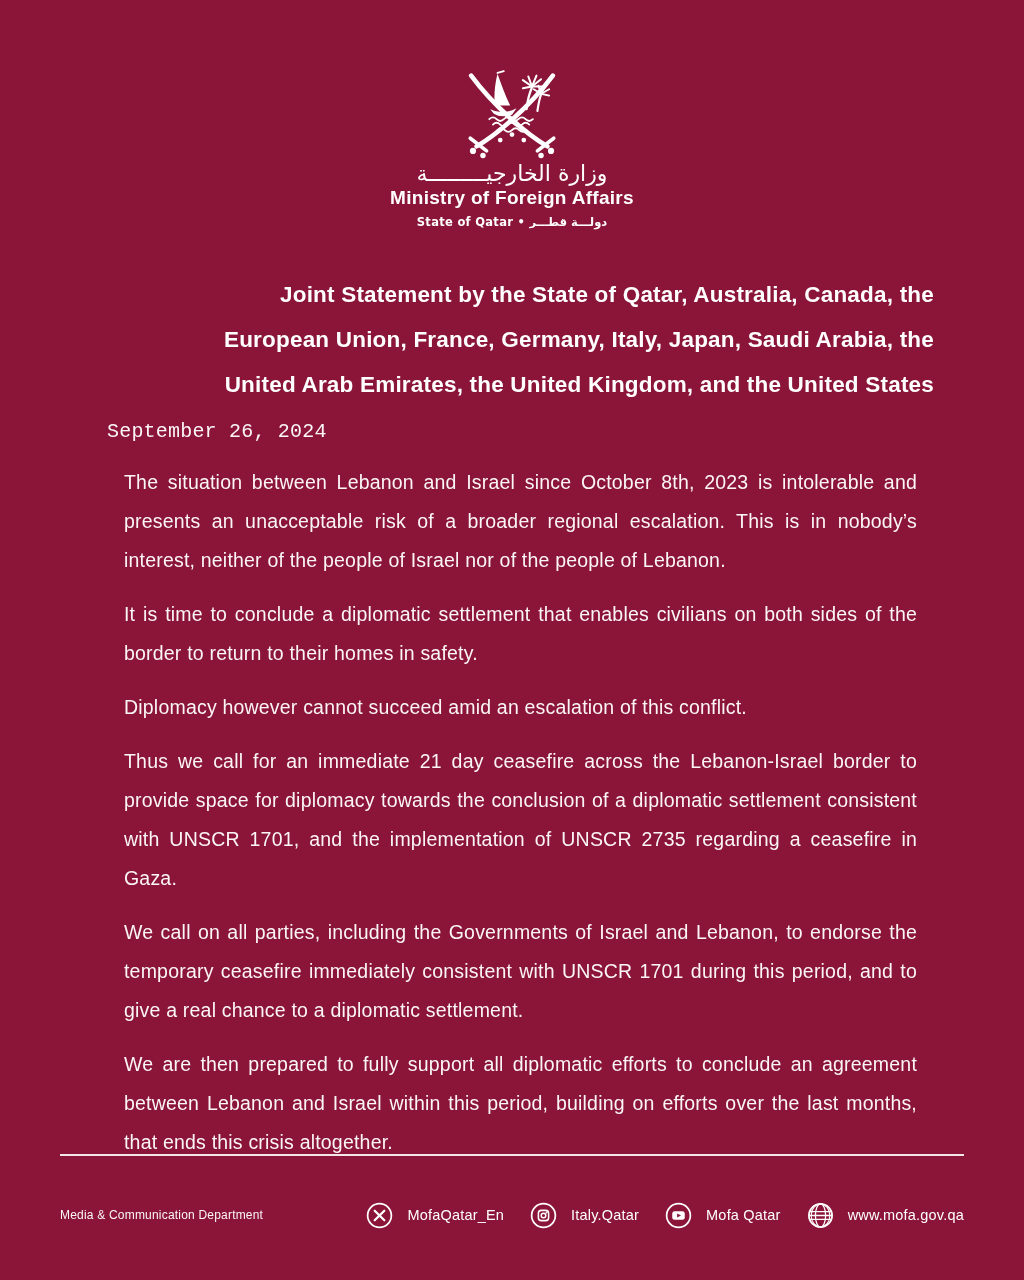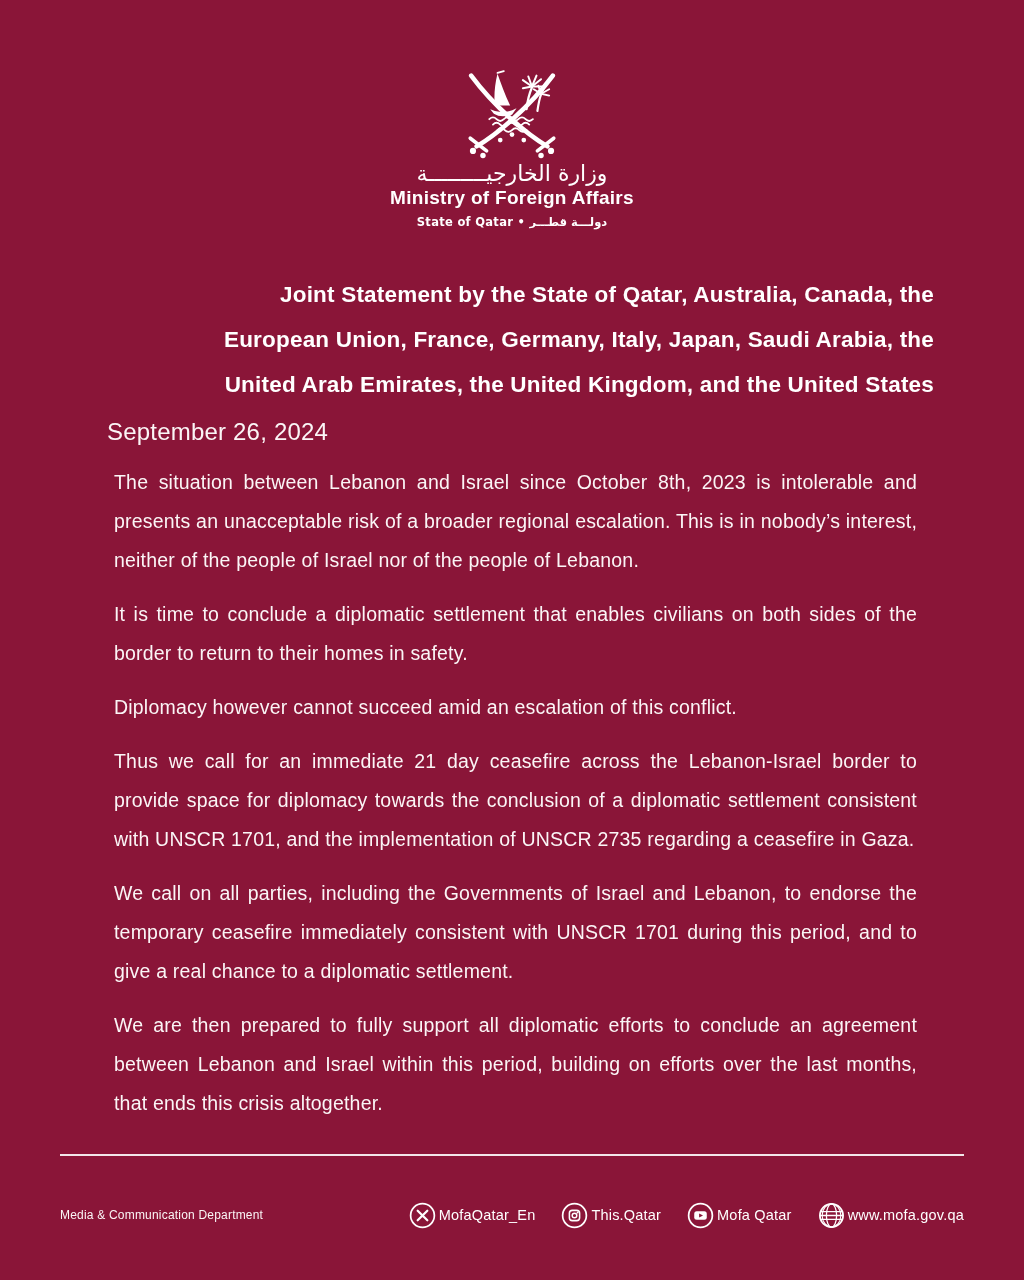--- a/index.html
+++ b/index.html
@@ -21,35 +21,35 @@
     font-family:"DejaVu Sans","Liberation Sans",sans-serif;
   }
   
   .title{
     position:absolute;top:257px;left:90px;right:90px;
     text-align:right;font-size:22.5px;font-weight:bold;line-height:45px;
     letter-spacing:.2px;text-wrap:balance;
   }
   
   .content{position:absolute;top:412px;left:107px;width:810px;}
-  .date{font-size:24px;line-height:39px;letter-spacing:.2px;color:#FBF5F6;}
+  .date{font-size:20px;line-height:39px;letter-spacing:.2px;color:#FBF5F6;font-family:Liberation Mono, monospace;}
   .para{
     font-size:19.5px;line-height:39px;letter-spacing:.2px;color:#FBF5F6;
-    text-align:justify;margin:15px 0 0 7px;
+    text-align:justify;margin:15px 0 0 17px;
   }
   .para.first{margin-top:12px;}
   
   .footer-rule{position:absolute;top:1154px;left:60px;right:60px;height:2px;background:#F2E6E9;}
   .footer{
     position:absolute;top:1198px;left:60px;right:60px;height:34px;
     display:flex;justify-content:space-between;align-items:center;
   }
   .dept{font-size:12px;letter-spacing:.2px;color:#FBF5F6;}
   .social{display:flex;align-items:center;gap:26px;}
-  .social-item{display:flex;align-items:center;gap:3px;cursor:pointer;}
+  .social-item{display:flex;align-items:center;gap:14px;cursor:pointer;}
   .social-item .label{font-size:14.5px;letter-spacing:.2px;color:#FFFFFF;}
   .icon svg{display:block;}
 </style>
 </head>
 <body>
 
 <div class="page">
 
   <div class="header">
     <div class="emblem icon">
@@ -142,21 +142,21 @@
 
       <div class="social-item">
         <span class="icon">
           <svg viewBox="0 0 28 28" width="27" height="27">
             <circle cx="14" cy="14" r="12.3" fill="none" stroke="#FFFFFF" stroke-width="1.8"></circle>
             <rect x="8.7" y="8.7" width="10.6" height="10.6" rx="3" fill="none" stroke="#FFFFFF" stroke-width="1.6"></rect>
             <circle cx="14" cy="14" r="2.4" fill="none" stroke="#FFFFFF" stroke-width="1.5"></circle>
             <circle cx="17.2" cy="10.9" r="1" fill="#FFFFFF"></circle>
           </svg>
         </span>
-        <span class="label">This.Qatar</span>
+        <span class="label">Italy.Qatar</span>
       </div>
 
       <div class="social-item">
         <span class="icon">
           <svg viewBox="0 0 28 28" width="27" height="27">
             <circle cx="14" cy="14" r="12.3" fill="none" stroke="#FFFFFF" stroke-width="1.8"></circle>
             <rect x="7.5" y="9.5" width="13" height="9" rx="2.6" fill="#FFFFFF"></rect>
             <path d="M12.6 11.9 L16.6 14 L12.6 16.1 Z" fill="#8A1538"></path>
           </svg>
         </span>

